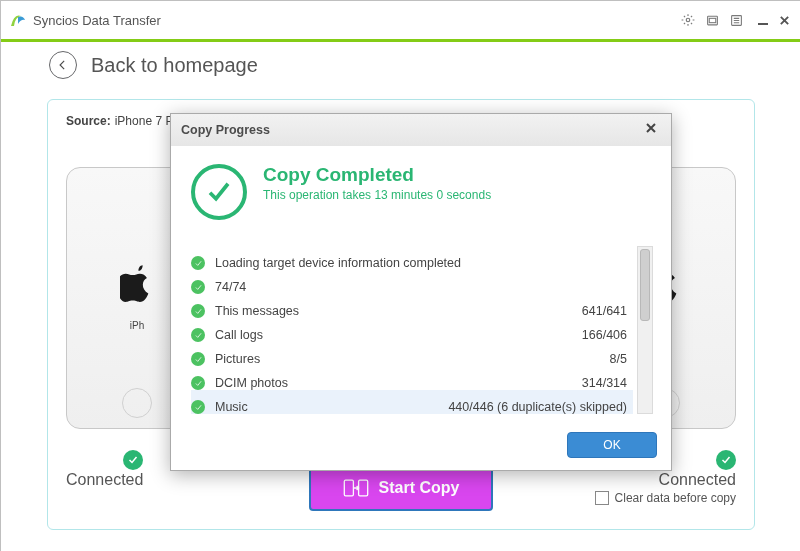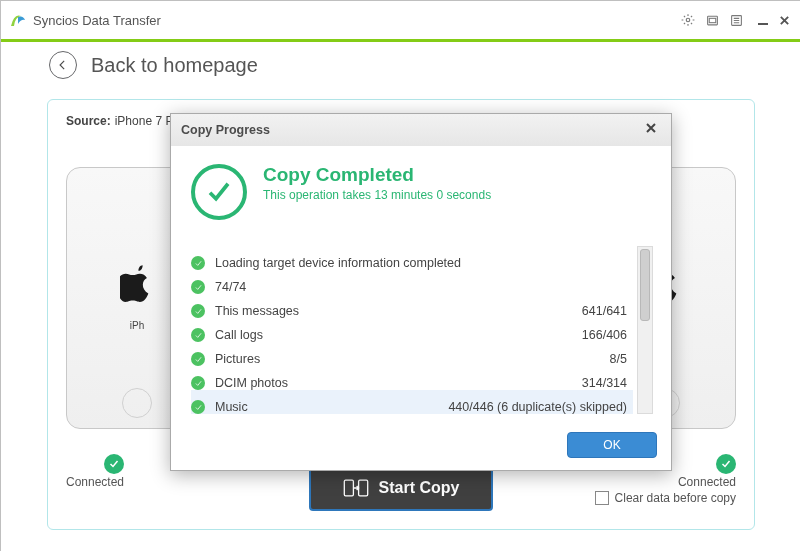--- a/index.html
+++ b/index.html
@@ -25,24 +25,24 @@
   .srcrow{display:flex;align-items:center;font-size:12px;color:#444;font-weight:bold;}
   .srcrow span.val{font-weight:normal;margin-left:4px;}
   .devices{position:absolute;left:18px;right:18px;top:46px;bottom:80px;display:flex;justify-content:space-between;align-items:center;}
   .phone{width:140px;height:260px;border:1px solid #c8c8c8;border-radius:14px;background:linear-gradient(#f8f8f8,#efefef);display:flex;flex-direction:column;align-items:center;justify-content:center;position:relative;}
   .phone .scr{color:#444;font-size:10px;margin-top:11px;}
   .phone .apl svg{fill:#1b1b1b;}
   .phone .home{position:absolute;bottom:10px;width:28px;height:28px;border:1px solid #d0d0d0;border-radius:50%;}
   .statusrow{position:absolute;left:18px;right:18px;bottom:40px;display:flex;justify-content:space-between;}
   .badge{width:20px;height:20px;border-radius:50%;background:#2ab673;display:flex;align-items:center;justify-content:center;}
   .badge svg{stroke:#fff;fill:none;}
-  .conn{font-size:12px;color:#555;margin-top:1px;}
+  .conn{font-size:16px;color:#555;margin-top:1px;}
   .cgroup{display:flex;flex-direction:column;align-items:center;}
 
-  .startcopy{position:absolute;left:50%;transform:translateX(-50%);bottom:18px;width:180px;height:42px;background:#404040;border-radius:4px;color:#fff;font-size:16px;font-weight:bold;display:flex;align-items:center;justify-content:center;gap:10px;border:2px solid #2e77bb;text-align:center;}
+  .startcopy{position:absolute;left:50%;transform:translateX(-50%);bottom:18px;width:180px;height:42px;background:#d946ef;border-radius:4px;color:#fff;font-size:16px;font-weight:bold;display:flex;align-items:center;justify-content:center;gap:10px;border:2px solid #2e77bb;text-align:center;}
   .startcopy svg{stroke:#fff;fill:none;}
 
   .clearck{position:absolute;right:18px;bottom:24px;display:flex;align-items:center;font-size:12px;color:#555;gap:6px;}
   .clearck .box{width:12px;height:12px;border:1px solid #888;}
 
   
   .modal{position:absolute;left:169px;top:112px;width:500px;border:1px solid #aaa;background:#fff;box-shadow:0 4px 18px rgba(0,0,0,0.3);}
   .mhdr{height:32px;background:linear-gradient(#f2f2f2,#e6e6e6);display:flex;align-items:center;padding:0 10px;font-size:12.5px;font-weight:bold;color:#4b4b4b;}
   .mhdr .spacer{flex:1;}
   .mhdr .close{width:16px;height:16px;}

